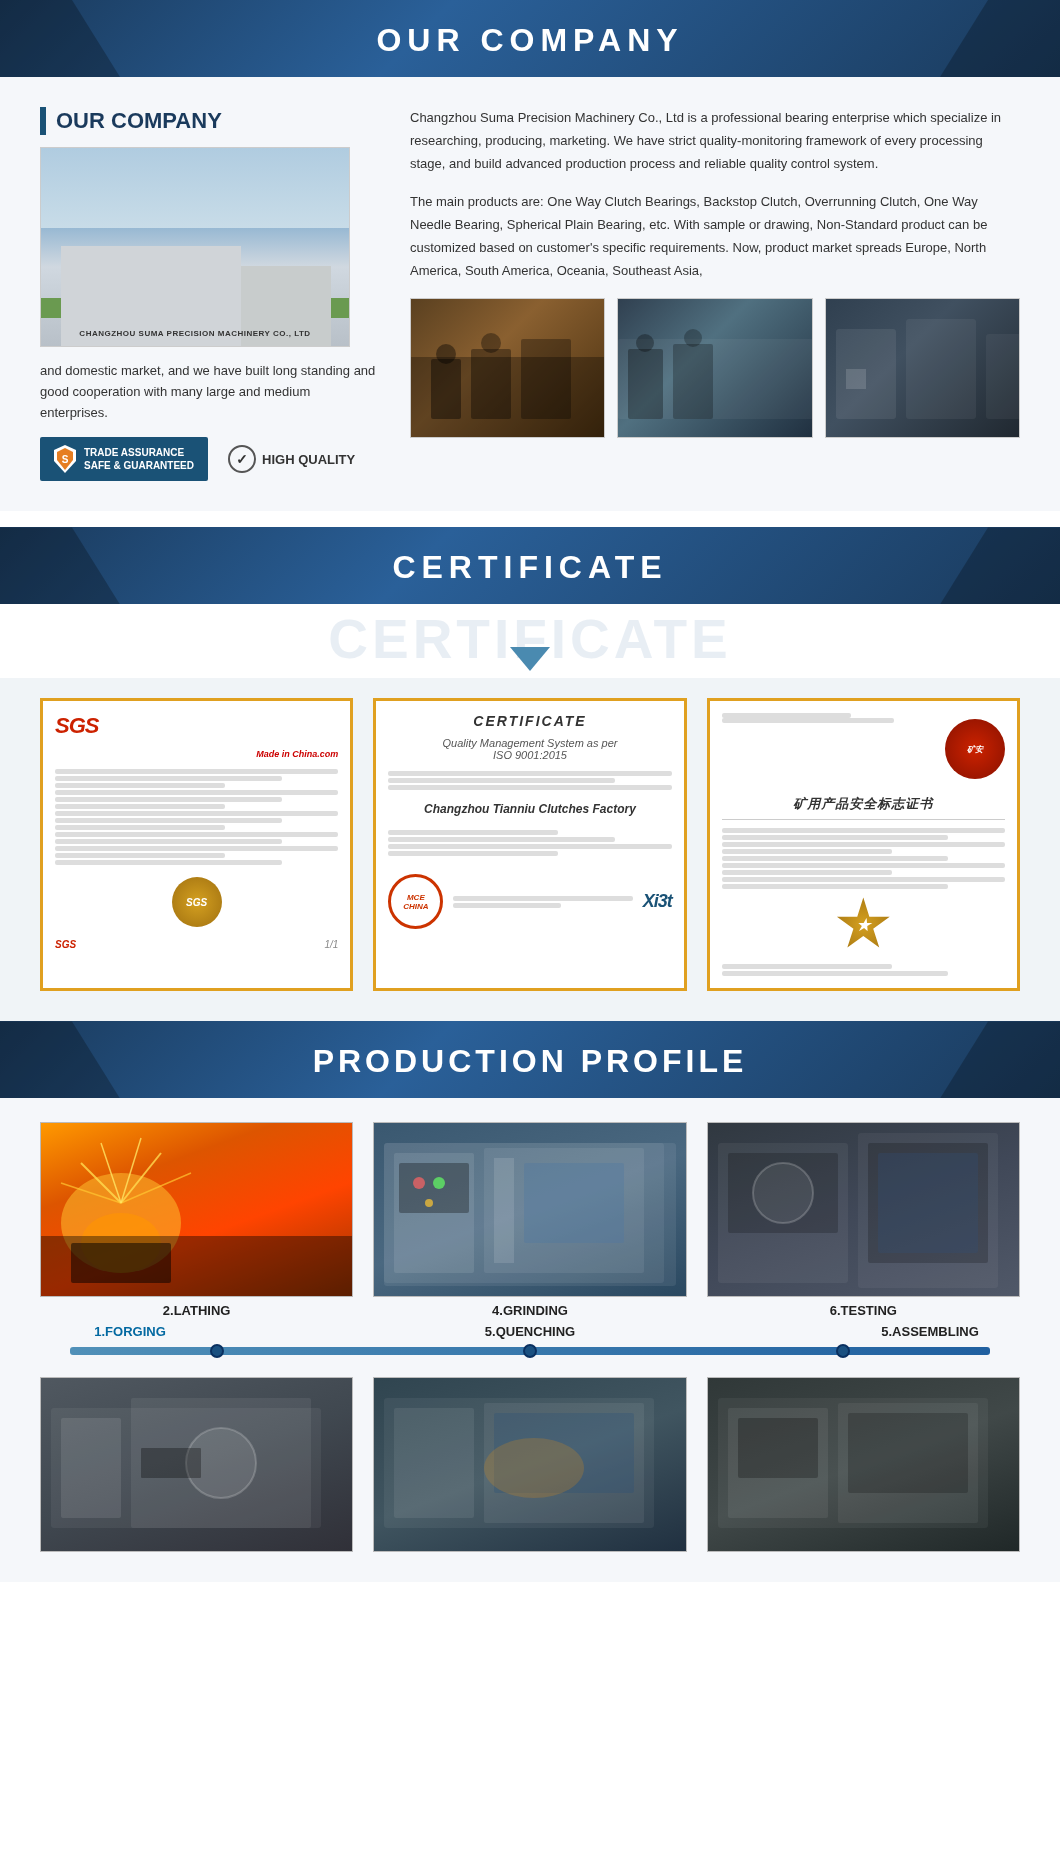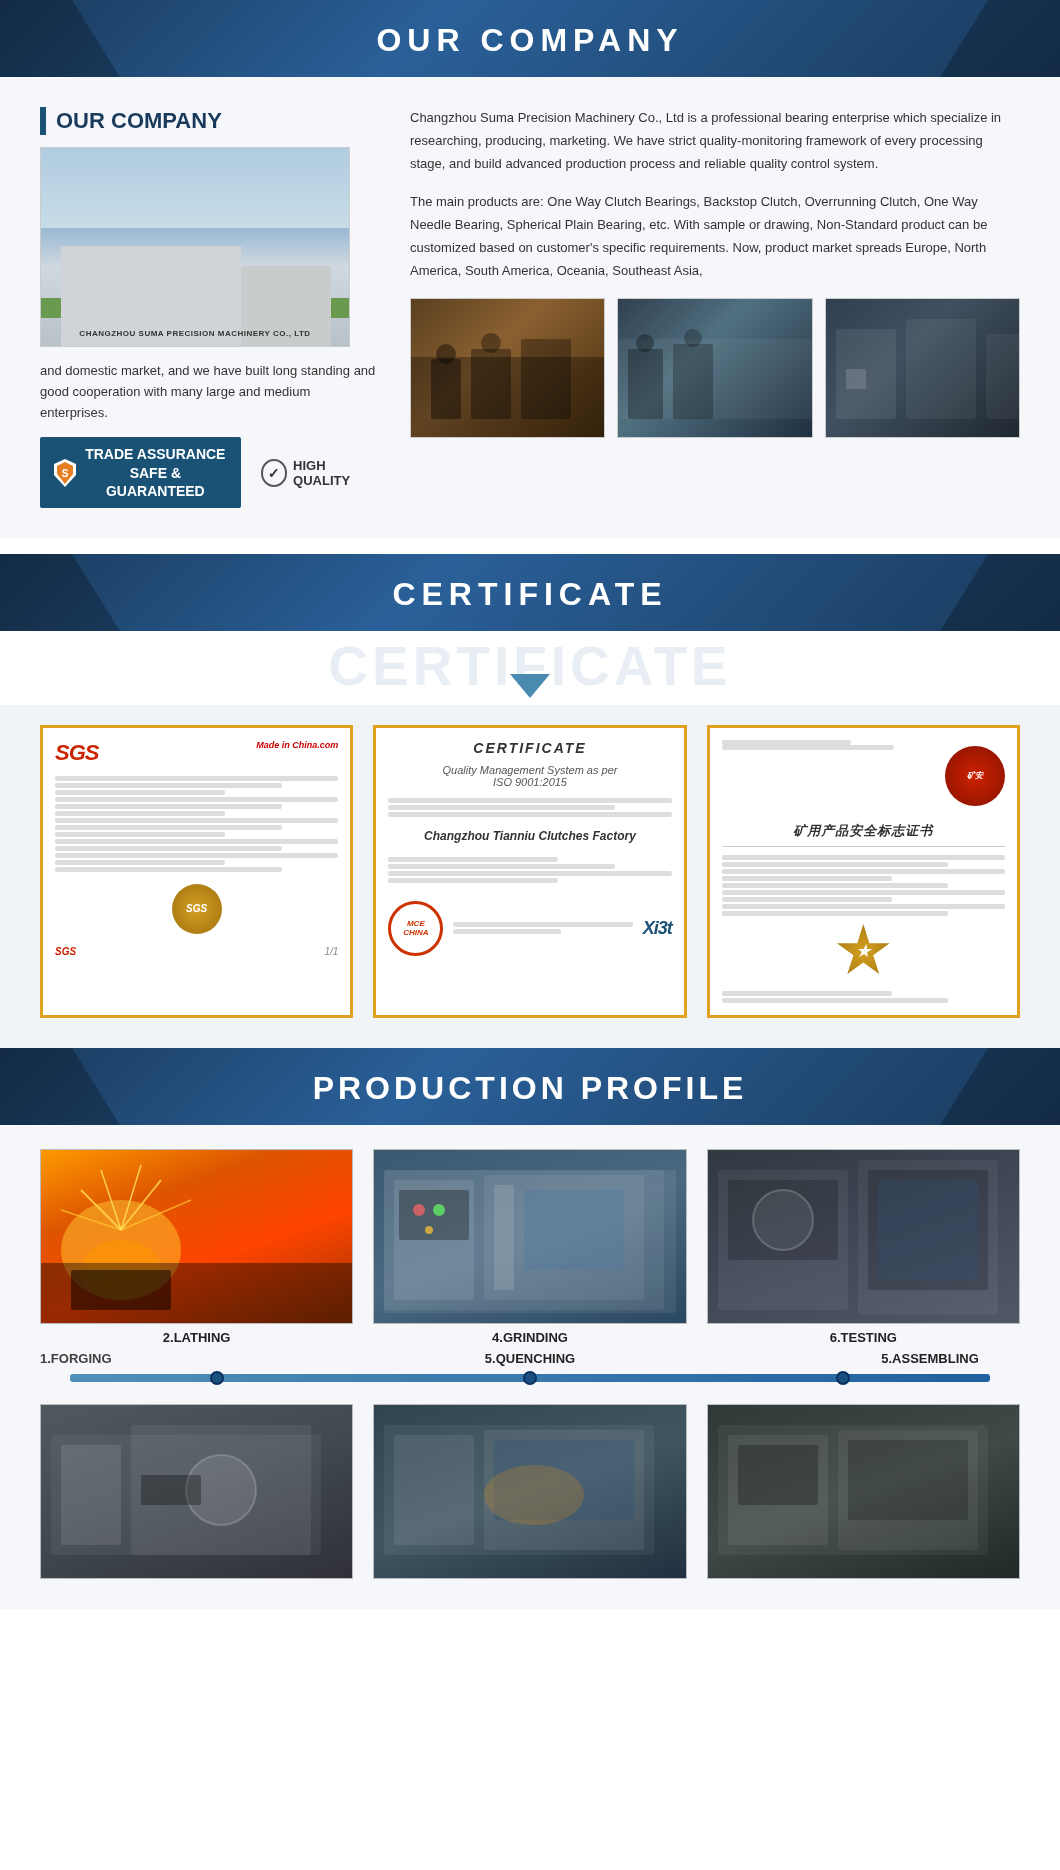--- a/index.html
+++ b/index.html
@@ -543,21 +543,21 @@
 
     <div class="badges-row">
       <div class="badge-trade">
         <div style="position:relative; width:22px; height:28px;">
           <svg width="22" height="28" viewBox="0 0 22 28">
             <polygon points="11,0 22,5 22,16 11,28 0,16 0,5" fill="white"></polygon>
             <polygon points="11,3 19,7 19,15 11,25 3,15 3,7" fill="#e67e22"></polygon>
             <text x="11" y="18" text-anchor="middle" font-size="10" font-weight="bold" fill="white">S</text>
           </svg>
         </div>
-        <div style="font-size:14px; line-height:1.3;text-align:center;">
+        <div style="font-size:10px; line-height:1.3;">
           <div>TRADE ASSURANCE</div>
           <div>SAFE &amp; GUARANTEED</div>
         </div>
       </div>
       <div class="badge-quality">
         <div class="check-circle">✓</div>
         <span>HIGH QUALITY</span>
       </div>
     </div>
   </div>
@@ -612,21 +612,21 @@
       </svg>
     </div>
   </div>
 
   <div class="cert-cards-row">
 
     <div class="cert-card">
       <div class="cert-card-inner">
         <div class="cert-top-logos">
           <div class="sgs-logo">SGS</div>
-          <div style="text-align:right;">
+          <div style="text-align:right;margin-top:36px;">
             <div style="font-size:9px; color:#cc0000; font-weight:bold;">Made in China.com</div>
           </div>
         </div>
         <div class="cert-lines">
           <div class="cert-line"></div>
           <div class="cert-line medium"></div>
           <div class="cert-line short"></div>
           <div class="cert-line"></div>
           <div class="cert-line medium"></div>
           <div class="cert-line short"></div>
@@ -755,21 +755,21 @@
       </div>
     </div>
 
     <div class="top-labels">
       <div class="top-label">2.LATHING</div>
       <div class="top-label">4.GRINDING</div>
       <div class="top-label">6.TESTING</div>
     </div>
 
     <div style="display:flex; justify-content:space-between; padding: 4px 0; margin-top:2px;">
-      <div style="font-weight:bold; font-size:13px; color:#404040; width:180px; text-align:left;">1.FORGING</div>
+      <div style="font-weight:bold; font-size:13px; color:#0369a1; width:180px; text-align:center;">1.FORGING</div>
       <div style="font-weight:bold; font-size:13px; color:#222; width:180px; text-align:center;">5.QUENCHING</div>
       <div style="font-weight:bold; font-size:13px; color:#222; width:180px; text-align:center;">5.ASSEMBLING</div>
     </div>
 
     <div style="position:relative; height:20px; margin: 4px 30px 8px 30px;">
       <div class="tl-full">
         <div class="tl-dot-abs" style="left:16%;"></div>
         <div class="tl-dot-abs" style="left:50%;"></div>
         <div class="tl-dot-abs" style="left:84%;"></div>
       </div>

